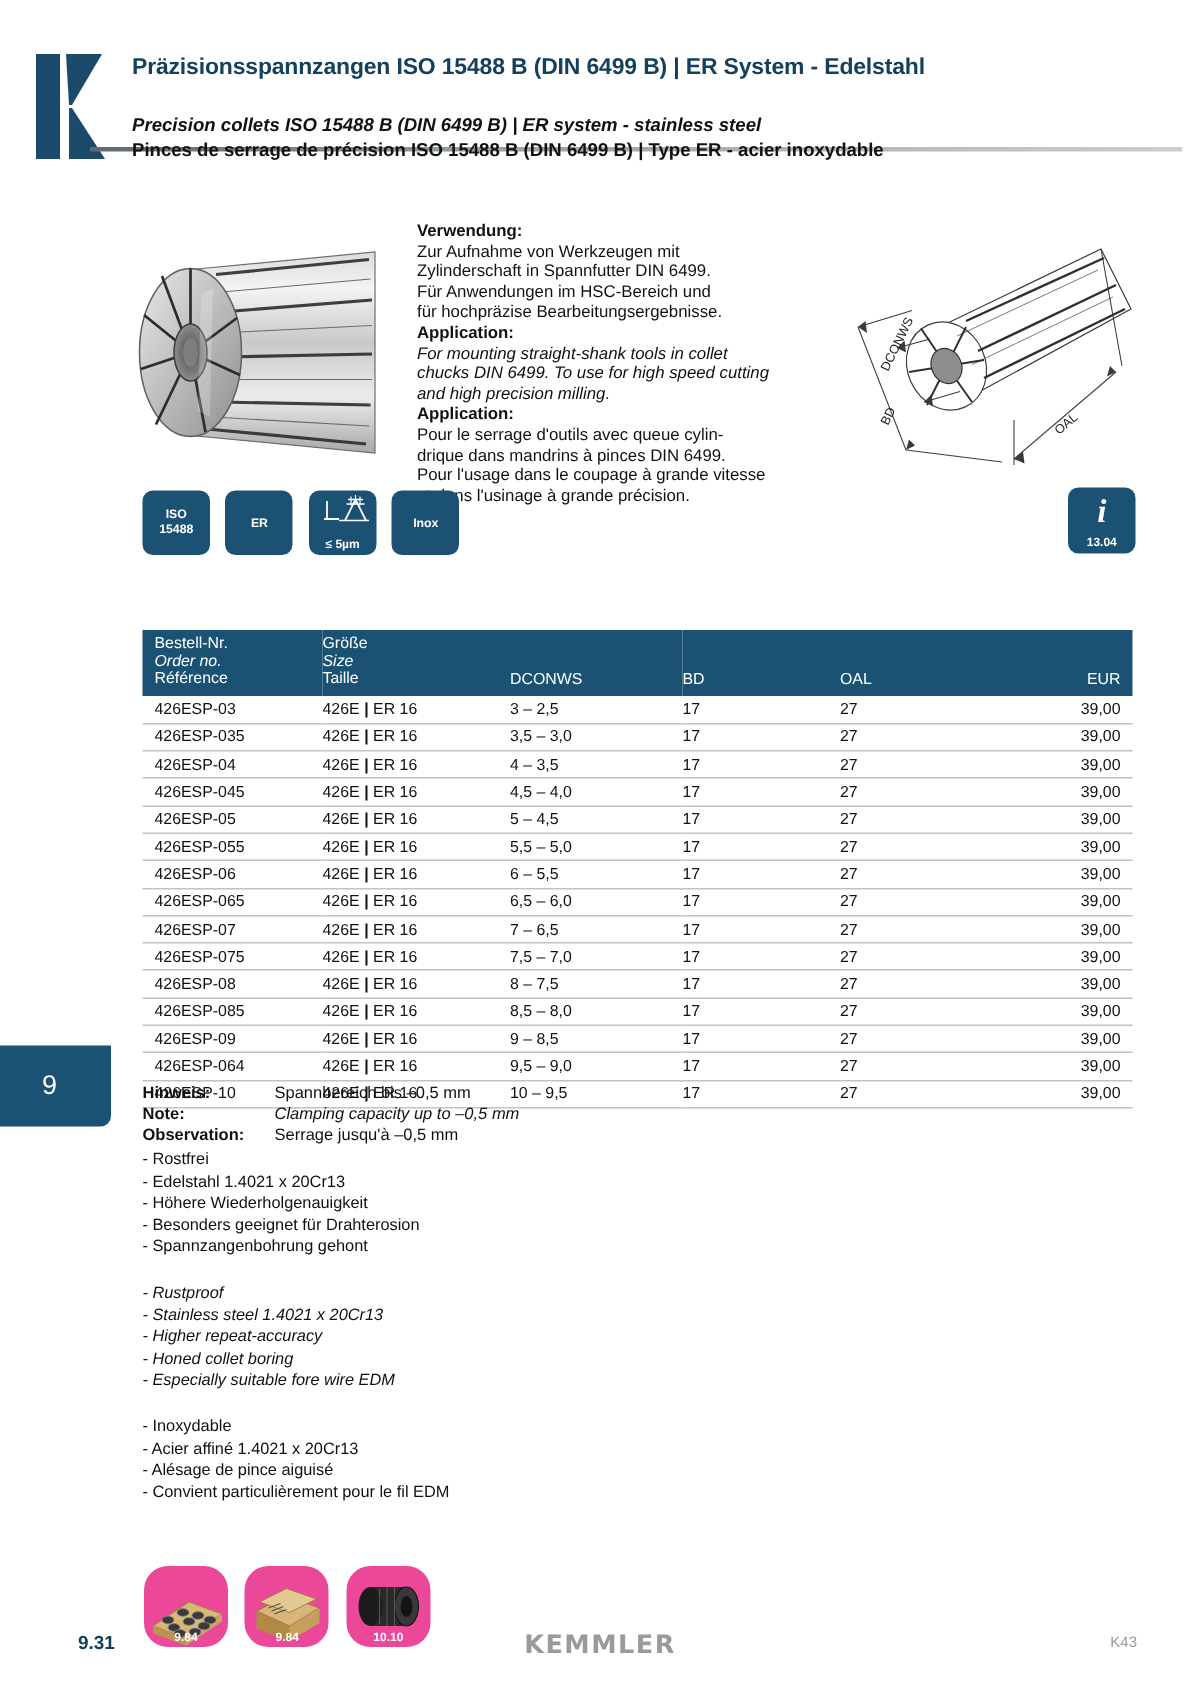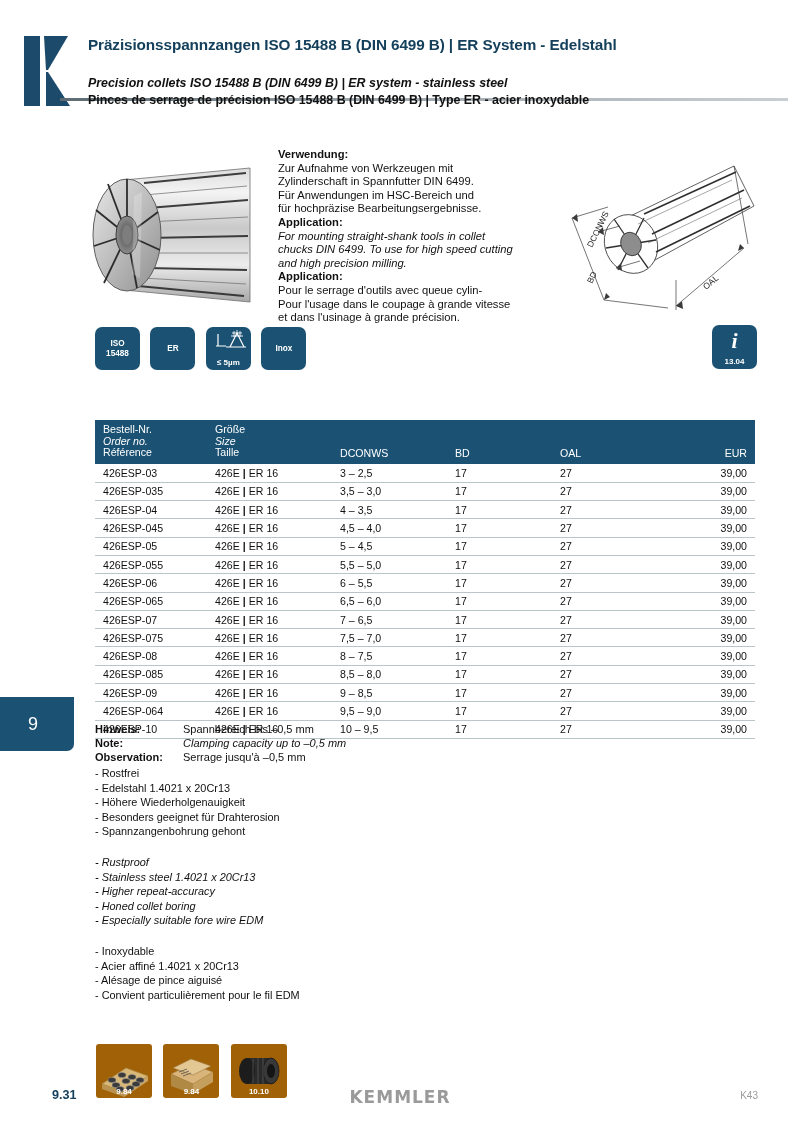--- a/index.html
+++ b/index.html
@@ -125,21 +125,21 @@
   
   .features { position: absolute; left: 95px; top: 766px; width: 340px; }
   .feat-group { margin-bottom: 16px; }
   .feat-line { font-size: 10.9px; line-height: 14.6px; color: #111; white-space: nowrap; }
   .feat-group.ital .feat-line { font-style: italic; }
 
   
   .thumbs { position: absolute; left: 96px; top: 1044px; }
   .thumb {
     display: inline-block; vertical-align: top; width: 56px; height: 54px;
-    border-radius: 3px; background: #a16207; margin-right: 7px; position: relative;
+    border-radius: 16px; background: #ec4899; margin-right: 7px; position: relative;
     overflow: hidden;
   }
   .thumb .tnum {
     position: absolute; left: 0; right: 0; bottom: 2px; text-align: center;
     color: #fff; font-size: 8px; font-weight: bold;
   }
   .thumb svg { position: absolute; left: 0; top: 0; }
 
   
   .foot-left {
@@ -237,20 +237,21 @@
     <div class="tb-body">Zur Aufnahme von Werkzeugen mit</div>
     <div class="tb-body">Zylinderschaft in Spannfutter DIN 6499.</div>
     <div class="tb-body">Für Anwendungen im HSC-Bereich und</div>
     <div class="tb-body">für hochpräzise Bearbeitungsergebnisse.</div>
     <div class="tb-head">Application:</div>
     <div class="tb-body ital">For mounting straight-shank tools in collet</div>
     <div class="tb-body ital">chucks DIN 6499. To use for high speed cutting</div>
     <div class="tb-body ital">and high precision milling.</div>
     <div class="tb-head">Application:</div>
     <div class="tb-body">Pour le serrage d'outils avec queue cylin-</div>
+    <div class="tb-body">drique dans mandrins à pinces DIN 6499.</div>
     <div class="tb-body">Pour l'usage dans le coupage à grande vitesse</div>
     <div class="tb-body">et dans l'usinage à grande précision.</div>
   </div>
 
   <div class="drawing">
     <svg width="238" height="175" viewBox="0 0 238 175">
       <g fill="#ffffff" stroke="#3a3a3a" stroke-width="0.8">
 
         <path d="M70,74 L186,18 L206,58 L96,118 Z"></path>
         <ellipse cx="83" cy="96" rx="26" ry="30" transform="rotate(-24 83 96)"></ellipse>

